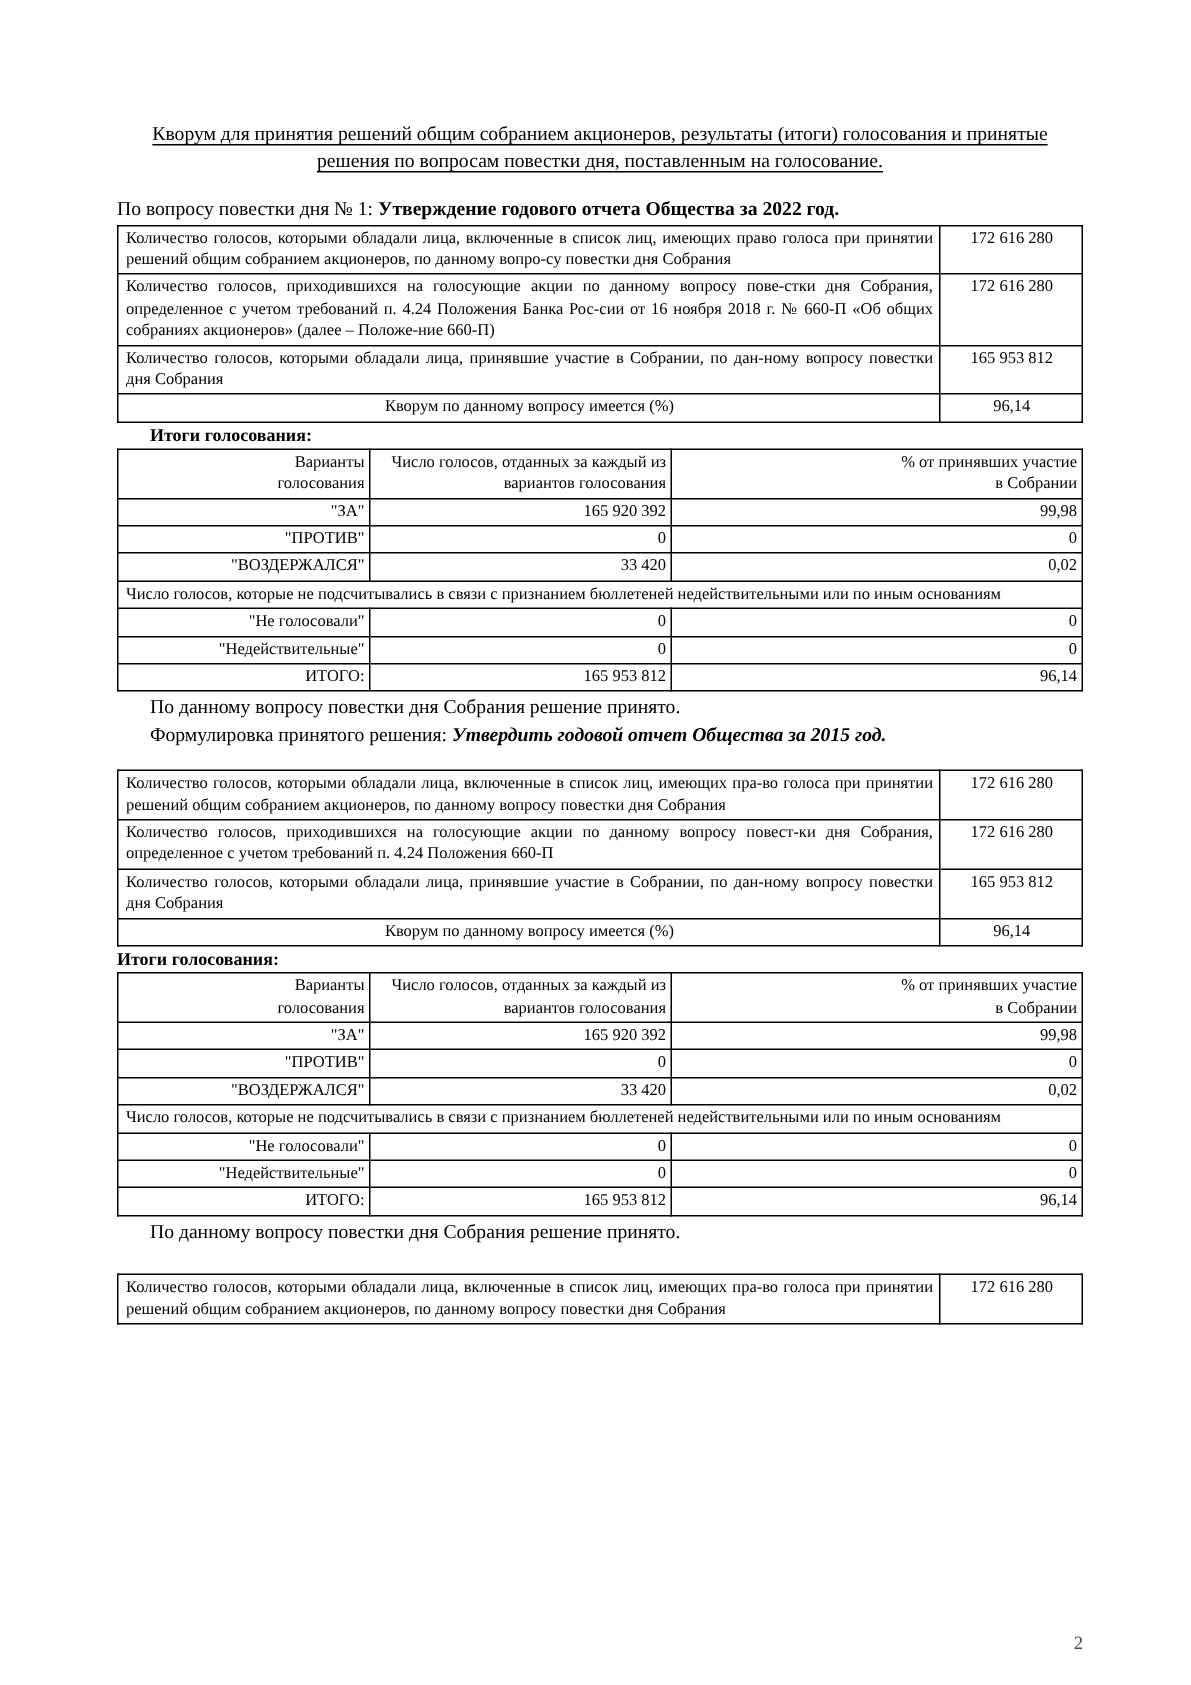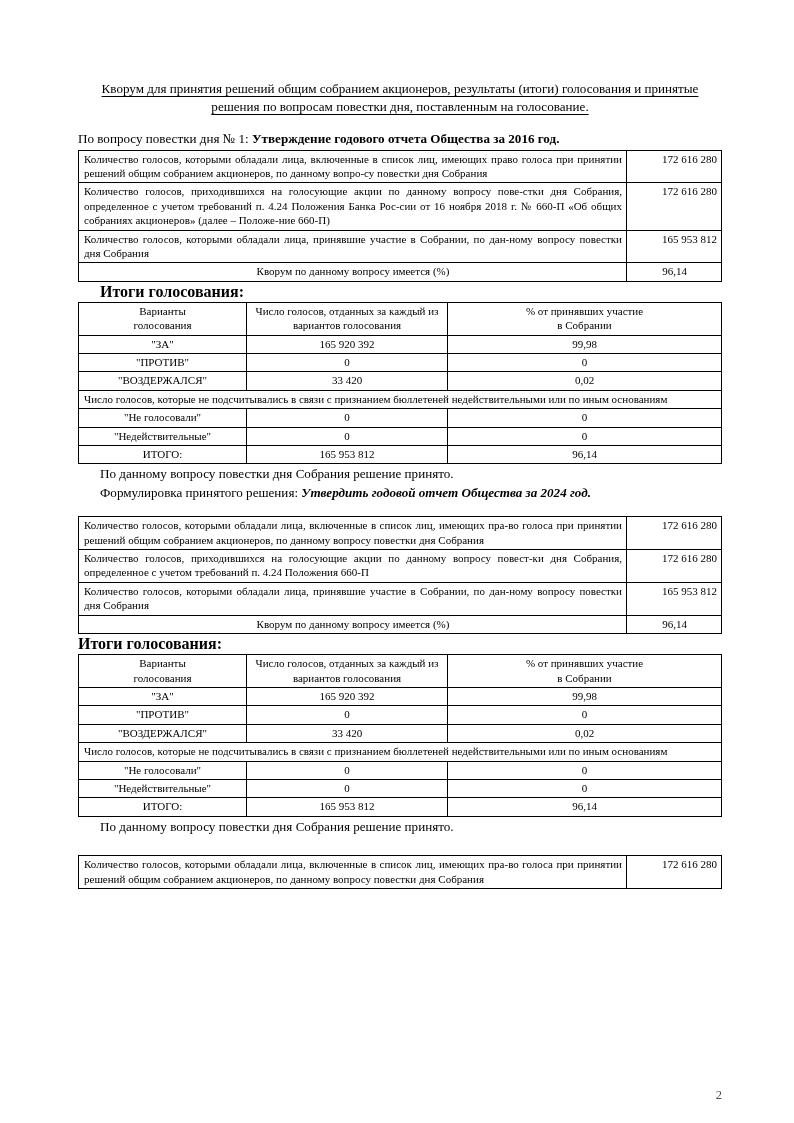--- a/index.html
+++ b/index.html
@@ -60,49 +60,49 @@
     border: 1px solid #000000;
     padding: 1px 4px 2px 5px;
     vertical-align: top;
   }
   .quorum-table td.label {
     text-align: justify;
     text-justify: inter-word;
     hyphens: manual;
   }
   .quorum-table td.value {
-    text-align: right;
+    text-align: center;
     width: 95px;
     vertical-align: top;
   }
   .quorum-table td.quorum-label {
     text-align: center;
   }
   .quorum-table td.quorum-value {
     text-align: center;
   }
 
   
   .results-table td {
-    text-align: center;
+    text-align: right;
     vertical-align: top;
     padding: 1px 3px 2px 3px;
   }
   .results-table td.col-opt { width: 168px; }
   .results-table td.col-votes { width: 201px; }
   .results-table td.col-pct { }
   .results-table td.wide-note {
     text-align: justify;
     text-justify: inter-word;
     padding: 1px 4px 2px 5px;
   }
 
   
   .results-title {
-    font-size: 16px;
+    font-size: 12px;
     font-weight: bold;
     margin: 1px 0 1px 0;
   }
   .results-title.indented { padding-left: 22px; }
 
   
   .decision-line {
     font-size: 13.1px;
     line-height: 1.33;
     margin: 1px 0 0 0;
@@ -131,21 +131,21 @@
   }
 </style>
 </head>
 <body>
 
 <div class="page">
 
   <div class="doc-heading">Кворум для принятия решений общим собранием акционеров, результаты (итоги) голосования и принятые решения по вопросам повестки дня, поставленным на голосование.</div>
 
   <div class="q-intro">
-    <span class="lead">По вопросу повестки дня № </span><span class="lead">1</span><span class="lead">: </span><span class="title">Утверждение годового отчета Общества за 2016 год.</span>
+    <span class="lead">По вопросу повестки дня № </span><span class="lead">1</span><span class="lead">: </span><span class="title">Утверждение годового отчета Общества за 2022 год.</span>
   </div>
 
   <table class="quorum-table">
     <tbody>
       <tr>
         <td class="label">Количество голосов, которыми обладали лица, включенные в список лиц, имеющих право голоса при принятии решений общим собранием акционеров, по данному вопро-су повестки дня Собрания</td>
         <td class="value">172 616 280</td>
       </tr>
       <tr>
         <td class="label">Количество голосов, приходившихся на голосующие акции по данному вопросу пове-стки дня Собрания, определенное с учетом требований п. 4.24 Положения Банка Рос-сии от 16 ноября 2018 г. № 660-П «Об общих собраниях акционеров» (далее – Положе-ние 660-П)</td>
@@ -212,21 +212,21 @@
         <td class="col-opt">ИТОГО:</td>
         <td class="col-votes">165 953 812</td>
         <td class="col-pct">96,14</td>
       </tr>
     </tbody>
   </table>
 
   <div class="decision-line">По данному вопросу повестки дня Собрания решение принято.</div>
   <div class="decision-line">
     <span>Формулировка принятого решения:</span>
-    <span class="decision-text">Утвердить годовой отчет Общества за 2024 год.</span>
+    <span class="decision-text">Утвердить годовой отчет Общества за 2015 год.</span>
   </div>
 
   <div class="gap-md"></div>
 
 
   <table class="quorum-table">
     <tbody>
       <tr>
         <td class="label">Количество голосов, которыми обладали лица, включенные в список лиц, имеющих пра-во голоса при принятии решений общим собранием акционеров, по данному вопросу повестки дня Собрания</td>
         <td class="value">172 616 280</td>

